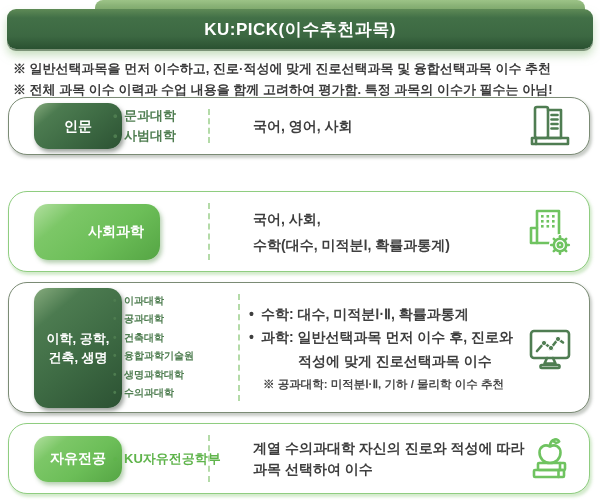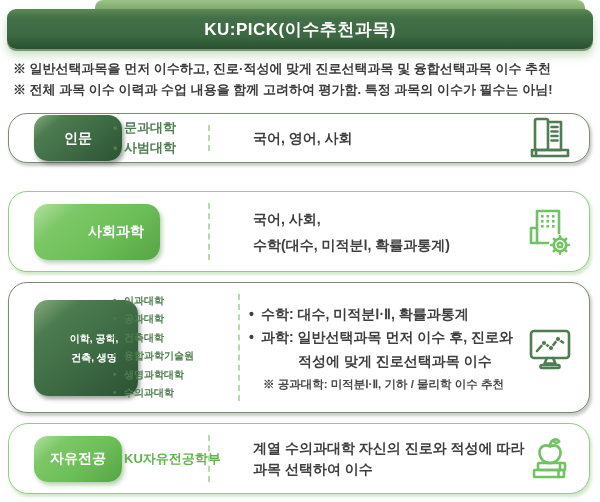--- a/index.html
+++ b/index.html
@@ -21,42 +21,42 @@
     display:flex;align-items:center;justify-content:center;
   }
   .header-title{color:#fff;font-size:17px;font-weight:bold;letter-spacing:.5px;}
   
   .notes{position:absolute;left:13px;top:59px;}
   .note-line{font-size:13px;font-weight:bold;color:#3A3A3A;line-height:20.5px;white-space:nowrap;}
   
   .row{position:absolute;left:8px;width:582px;background:#fff;border-radius:19px;box-sizing:border-box;}
   .row.tone-dark{border:1.5px solid var(--row-border-dark);box-shadow:1.5px 2.5px 3px rgba(110,120,108,.38);}
   .row.tone-bright{border:1.5px solid var(--row-border-bright);box-shadow:1.5px 2.5px 3px rgba(140,200,120,.38);}
-  .row-0{top:113px;height:50px;text-decoration:underline;}
+  .row-0{top:97px;height:58px;text-decoration:underline;}
   .row-1{top:191px;height:81px;}
   .row-2{top:282px;height:131px;}
-  .row-3{top:423px;height:71px;border-radius:20px;}
+  .row-3{top:423px;height:71px;}
   
   .badge{
     position:absolute;left:25px;top:50%;transform:translateY(-50%);
     width:88px;border-radius:14px;display:flex;flex-direction:column;
     align-items:center;justify-content:center;
     color:#fff;font-weight:bold;font-size:14px;line-height:19px;white-space:nowrap;
   }
   .tone-dark .badge{
     background:linear-gradient(140deg,#86AB7D 0%,#4C7B50 22%,var(--badge-dark) 55%,#2C5233 100%);
     box-shadow:2px 3px 4px rgba(60,72,60,.5);
   }
   .tone-bright .badge{
     background:linear-gradient(140deg,#B2E0A0 0%,#7CC767 25%,var(--badge-bright) 60%,#55A544 100%);
     box-shadow:2px 3px 4px rgba(96,150,84,.45);
   }
   .row-0 .badge{height:46px;}
   .row-1 .badge{height:56px;padding-left:38px;}
-  .row-2 .badge{height:96px;font-size:10px;padding-left:16px;}
+  .row-2 .badge{height:120px;font-size:13px;}
   .row-3 .badge{height:46px;}
   
   .colleges{
     position:absolute;left:104px;top:50%;transform:translateY(-50%);
     margin:0;padding:0;list-style:none;font-size:13px;font-weight:bold;white-space:nowrap;
   }
   .tone-dark .colleges{color:var(--college-text-dark);}
   .tone-bright .colleges{color:var(--college-text-bright);}
   .colleges li{position:relative;padding-left:11px;line-height:20px;}
   .colleges li::before{content:"•";position:absolute;left:0;}

